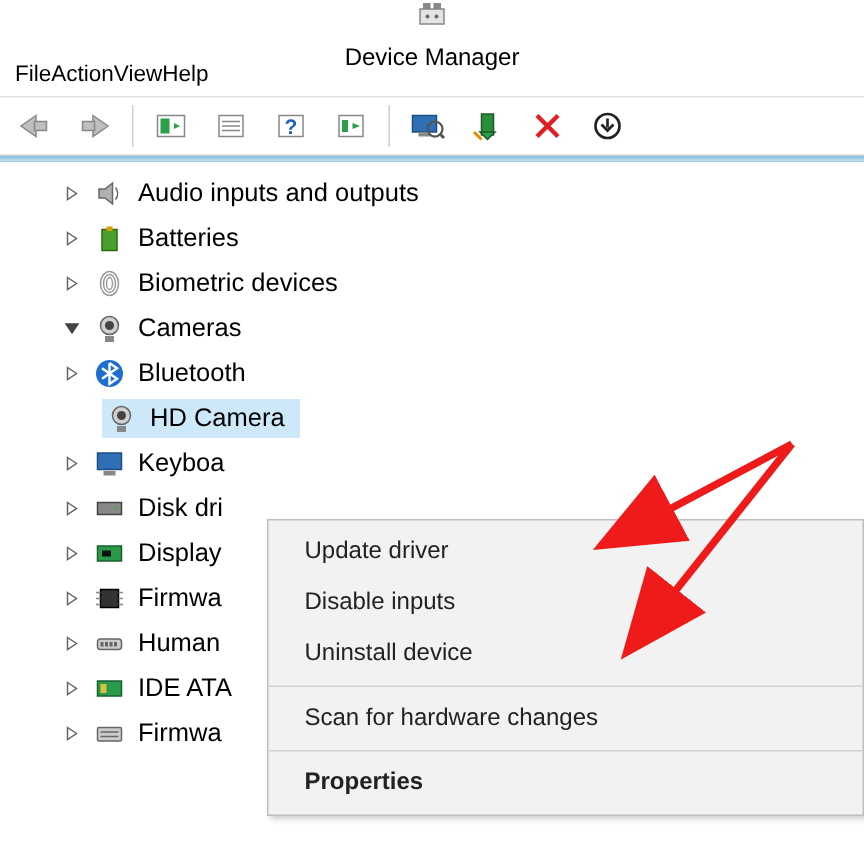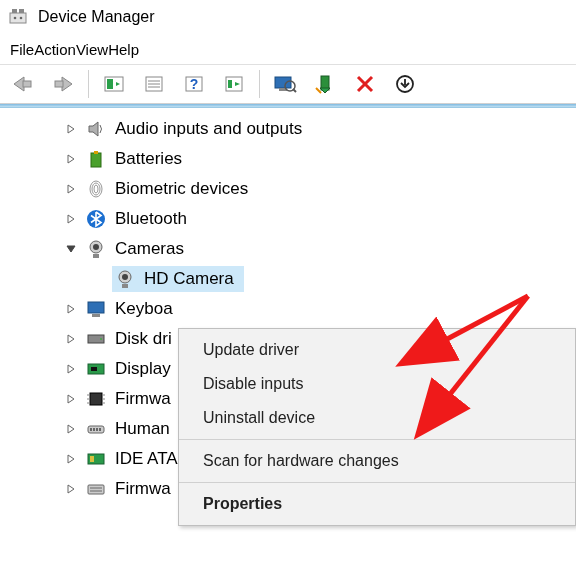--- a/index.html
+++ b/index.html
@@ -9,20 +9,21 @@
     font-family: "Segoe UI", Tahoma, sans-serif;
     font-size: 15px;
     background: #fff;
     color: #000;
     overflow: hidden;
   }
   .titlebar {
     display: flex; align-items: center;
     height: 34px; padding: 0 8px;
     gap: 10px;
+    flex-direction: column;
   }
   .titlebar .app-icon {
     width: 20px; height: 20px;
   }
   .titlebar .title { font-size: 16px; }
   .menubar {
     display: flex; 
     height: 30px; align-items: center;
     padding: 0 10px;
     font-size: 15px;
@@ -49,26 +50,26 @@
     background: linear-gradient(#7fb9e0, #bfe0f2);
     border-bottom: 1px solid #9cc9e4;
   }
   .tree {
     padding: 6px 0 0 0;
     position: relative;
   }
   .tree .row {
     display: flex; align-items: center;
     height: 30px;
-    padding-left: 63px;
+    padding-left: 40px;
     font-size: 17px;
     white-space: nowrap;
   }
   .tree .row.child {
-    padding-left: 90px;
+    padding-left: 46px;
   }
   .tree .exp {
     width: 16px; height: 16px;
     display: flex; align-items: center; justify-content: center;
     color: #555; font-size: 11px;
     margin-right: 6px;
     flex: 0 0 16px;
   }
   .tree .exp.blank { visibility: hidden; }
   .tree .icon {
@@ -87,21 +88,21 @@
     background: #cde8f9;
     display: inline-flex; align-items: center;
     height: 26px;
     padding: 0 6px 0 2px;
   }
   .tree .row .sel-wrap {
     display: inline-flex; align-items: center;
   }
   .context-menu {
     position: absolute;
-    left: 178px; top: 328px;
+    left: 178px; top: 346px;
     width: 398px;
     background: #f2f2f2;
     border: 1px solid #bfbfbf;
     box-shadow: 2px 2px 4px rgba(0,0,0,0.2);
     font-size: 16px;
     padding: 4px 0;
   }
   .context-menu .cm-item {
     padding: 8px 24px;
     color: #222;
@@ -257,46 +258,46 @@
           <ellipse cx="10" cy="10" rx="4" ry="6" fill="none" stroke="#999"></ellipse>
           <ellipse cx="10" cy="10" rx="2" ry="4" fill="none" stroke="#999"></ellipse>
         </svg>
       </span>
     <span class="label">Biometric devices</span>
   </div>
 
   <div class="row">
     <span class="exp">
         <svg width="10" height="10" viewBox="0 0 10 10">
-          <path d="M2 1 L8 5 L2 9 Z" fill="none" stroke="#666"></path>
-        </svg>
-      </span>
-    <span class="icon">
-        <svg width="20" height="20" viewBox="0 0 20 20">
-          <circle cx="10" cy="10" r="9" fill="#1c6fd0"></circle>
-          <path d="M10 3 L15 6.5 L5 13.5 M5 6.5 L15 13.5 L10 17 L10 3" fill="none" stroke="#fff" stroke-width="1.6"></path>
-        </svg>
-      </span>
-    <span class="label">Bluetooth</span>
-  </div>
-
-  <div class="row">
-    <span class="exp">
-        <svg width="10" height="10" viewBox="0 0 10 10">
           <path d="M1 2 L9 2 L5 8 Z" fill="#444" stroke="#444"></path>
         </svg>
       </span>
     <span class="icon">
         <svg width="20" height="20" viewBox="0 0 20 20">
           <circle cx="10" cy="8" r="6" fill="#d0d0d0" stroke="#666"></circle>
           <circle cx="10" cy="8" r="3" fill="#444"></circle>
           <rect x="7" y="15" width="6" height="4" fill="#888"></rect>
         </svg>
       </span>
     <span class="label">Cameras</span>
+  </div>
+
+  <div class="row">
+    <span class="exp">
+        <svg width="10" height="10" viewBox="0 0 10 10">
+          <path d="M2 1 L8 5 L2 9 Z" fill="none" stroke="#666"></path>
+        </svg>
+      </span>
+    <span class="icon">
+        <svg width="20" height="20" viewBox="0 0 20 20">
+          <circle cx="10" cy="10" r="9" fill="#1c6fd0"></circle>
+          <path d="M10 3 L15 6.5 L5 13.5 M5 6.5 L15 13.5 L10 17 L10 3" fill="none" stroke="#fff" stroke-width="1.6"></path>
+        </svg>
+      </span>
+    <span class="label">Bluetooth</span>
   </div>
 
   <div class="row child selected">
     <span class="exp blank"></span>
     <span class="sel-wrap">
       <span class="icon">
           <svg width="20" height="20" viewBox="0 0 20 20">
             <circle cx="10" cy="8" r="6" fill="#d0d0d0" stroke="#666"></circle>
             <circle cx="10" cy="8" r="3" fill="#444"></circle>
             <rect x="7" y="15" width="6" height="4" fill="#888"></rect>

